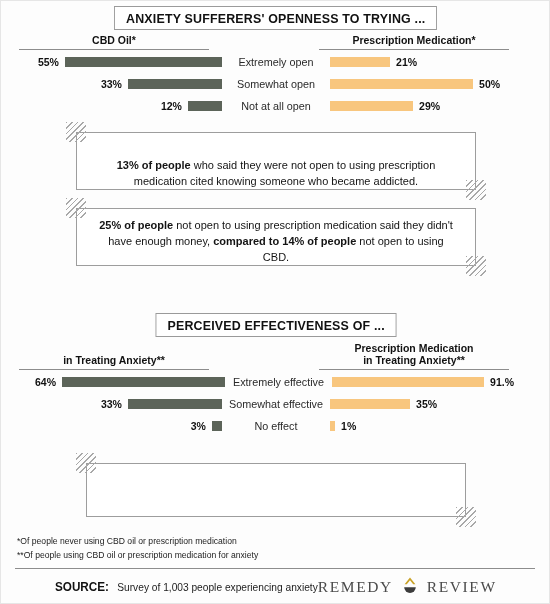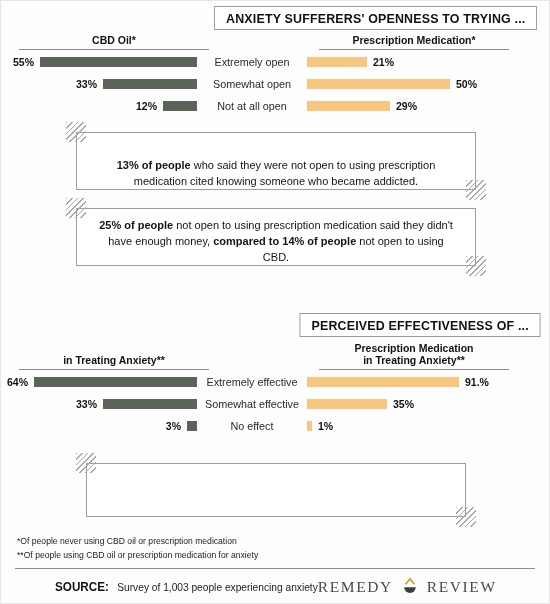--- a/index.html
+++ b/index.html
@@ -13,21 +13,21 @@
   }
   .page{
     position:relative;
     width:550px;height:604px;
     box-sizing:border-box;
     background:#fdfdfd;
     border:1px solid #e6e6e6;
   }
 
   
-  .banner-wrap{ text-align:right; }
+  .banner-wrap{ text-align:center; }
   .banner{
     display:inline-block;
     border:1px solid #9a9a9a;
     padding:4px 12px 3px 12px;
     background:#fff;
     font-family:"Liberation Sans Narrow","Liberation Sans",sans-serif;
     font-weight:bold;
     font-size:13.5px;
     letter-spacing:.2px;
     transform:scaleX(.92);
@@ -53,21 +53,21 @@
   }
   .head-col .rule{
     border-bottom:1px solid #8d8d8d;
     margin-top:3px;
   }
   .head-mid{ width:110px; }
 
   .row{
     display:flex;
     align-items:center;
-    padding:0 6px;
+    padding:0 34px;
     height:20px;
     margin-top:2px;
   }
   .side-left{
     width:190px;
     display:flex;
     align-items:center;
     justify-content:flex-end;
   }
   .side-right{

